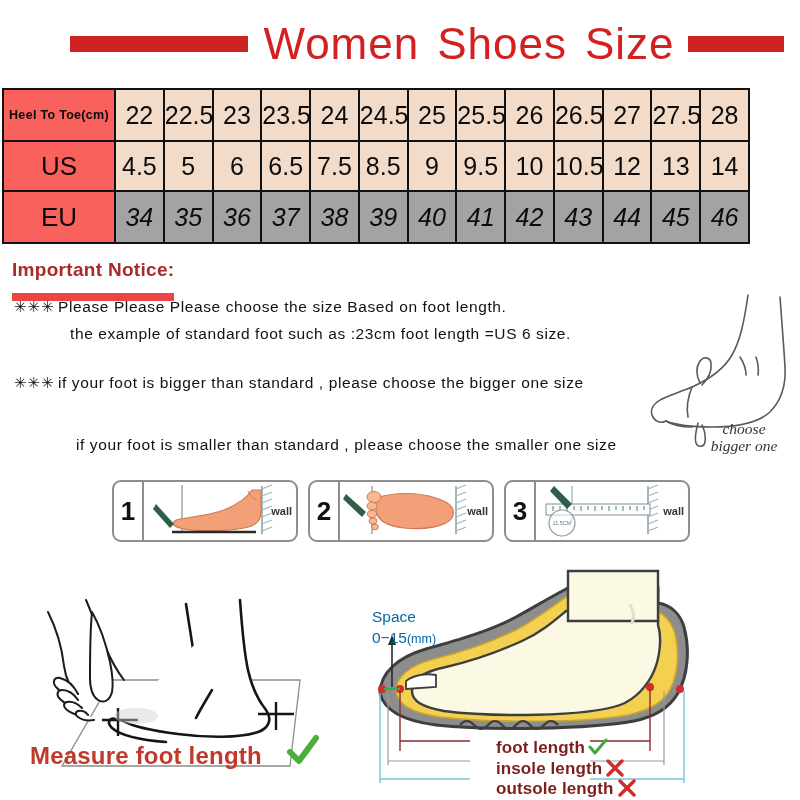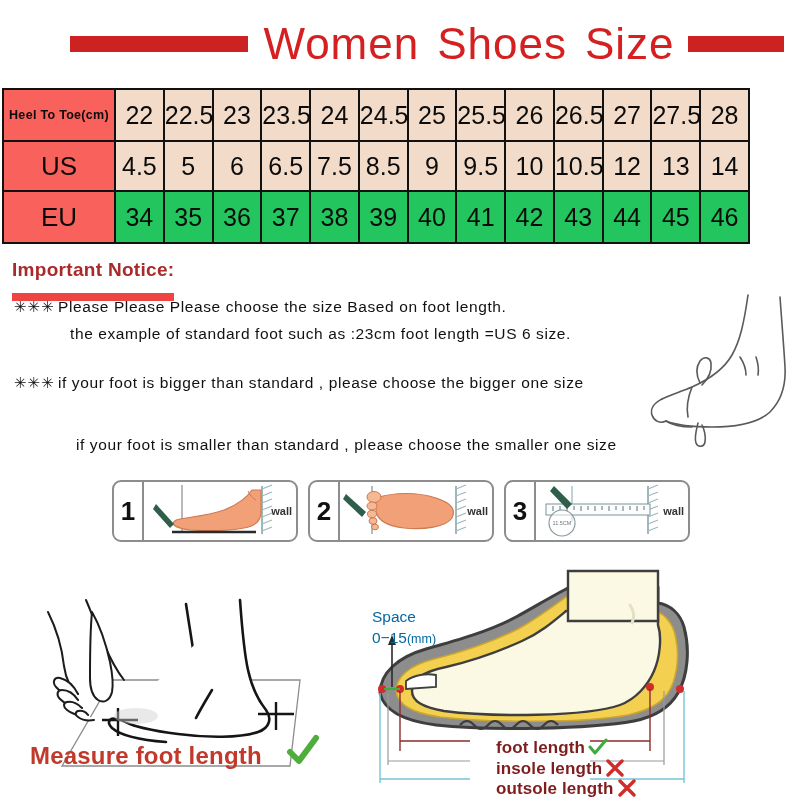--- a/index.html
+++ b/index.html
@@ -43,21 +43,21 @@
     height:48px;padding:0;
   }
   .size-table td.lbl{
     background:#f9625c;width:110px;
     font-size:26px;font-weight:400;
   }
   .size-table td.lbl.small{
     font-size:12.5px;font-weight:bold;letter-spacing:.3px;
   }
   .size-table td.beige{background:#f2dcc9;}
-  .size-table td.cyan{background:#22c55e;}
+  .size-table td.cyan{background:#a3a3a3;font-style:italic;}
   .size-table tr.r-head td{height:50px;}
   .size-table tr.r-us td{height:48px;text-align:center;}
   .size-table tr.r-eu td{height:50px;}
 
   
   .notice-title{
     position:absolute;left:12px;top:253px;
     font-size:19px;color:#a92a2a;font-weight:bold;
     border-bottom:8px solid #ef4444;padding-bottom:12px;
     letter-spacing:.3px;
@@ -223,20 +223,24 @@
         <path d="M22,124 C14,128 10,134 12,140 C14,146 20,149 26,146"></path>
         <path d="M52,112 C48,122 46,132 48,142"></path>
         <path d="M60,108 C56,100 56,92 60,86 C64,81 70,82 71,88 C72,96 68,104 62,110"></path>
         <path d="M58,148 C56,156 54,163 56,168 C58,173 64,172 65,167 C66,160 64,154 62,150"></path>
         <path d="M26,146 C32,150 42,152 52,152"></path>
         <path d="M100,82 C104,88 106,94 106,100"></path>
         <path d="M116,82 C118,88 119,94 118,100"></path>
       </g>
     </svg>
   </div>
+  <div class="choose-bigger">
+    <span>choose</span><br>
+    <span>bigger one</span>
+  </div>
 
   <div class="steps">
 
     <div class="step">
       <div class="step-num">1</div>
       <div class="step-art">
         <svg width="152" height="58" viewBox="0 0 152 58">
           <line x1="118" y1="4" x2="118" y2="52" stroke="#9fb8bd" stroke-width="2"></line>
           <g stroke="#9fb8bd" stroke-width="1.2">
             <line x1="118" y1="7" x2="128" y2="3"></line>

